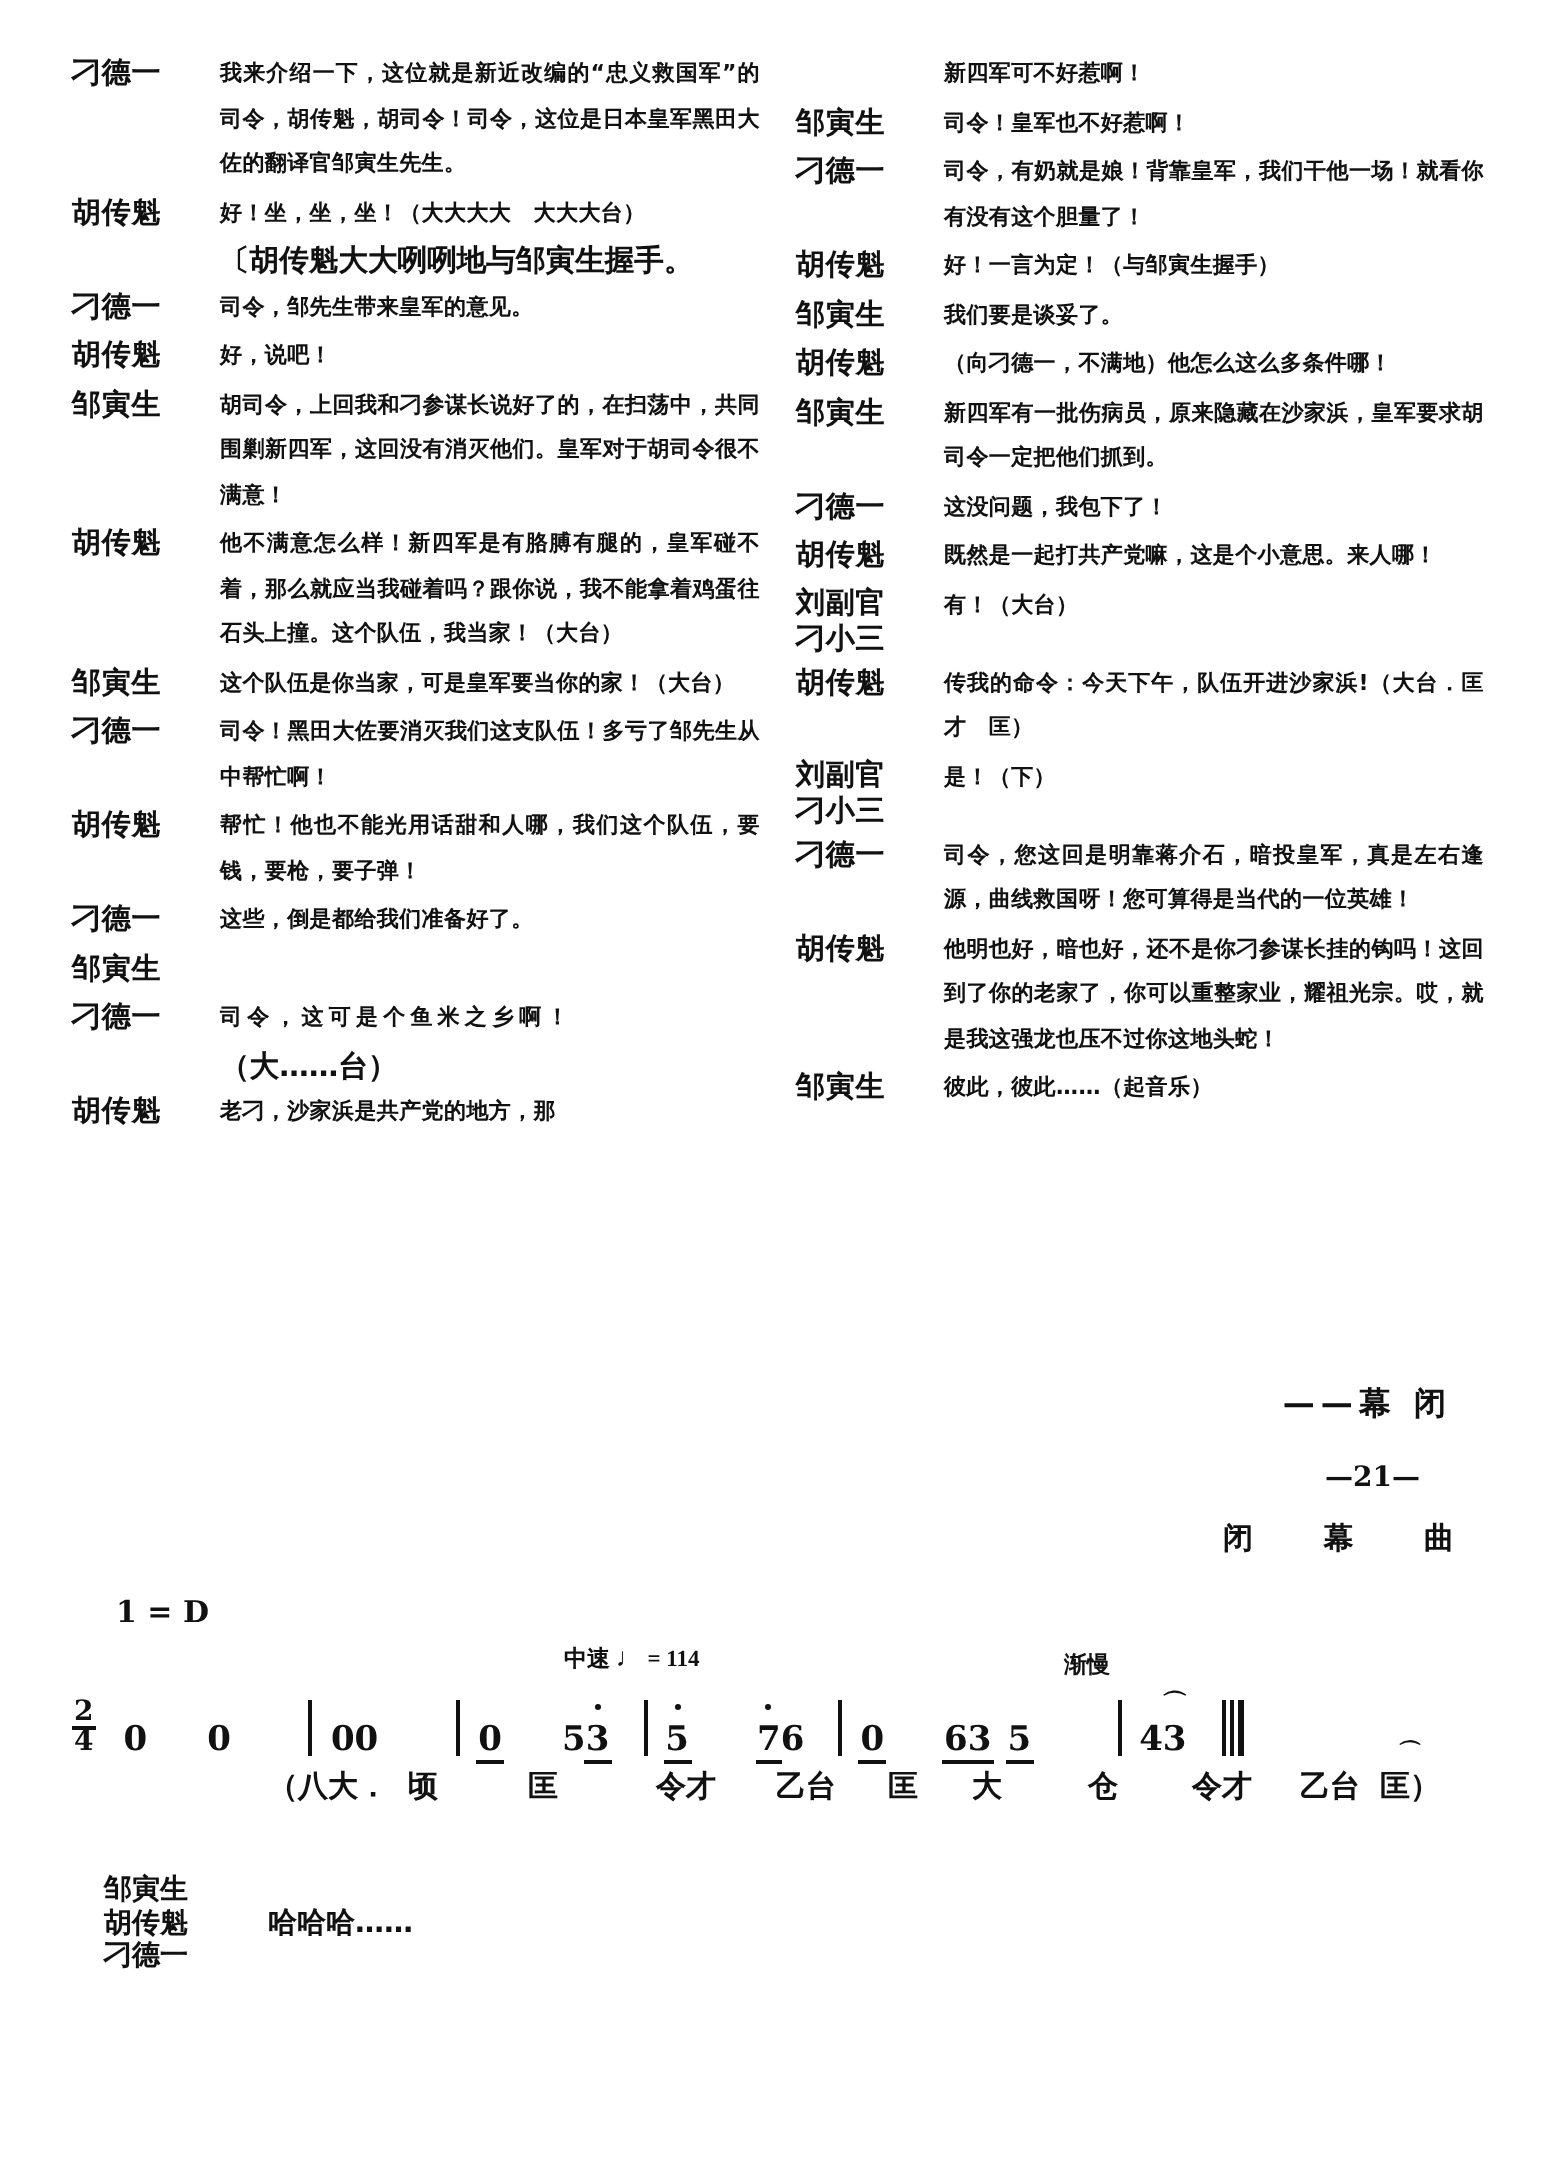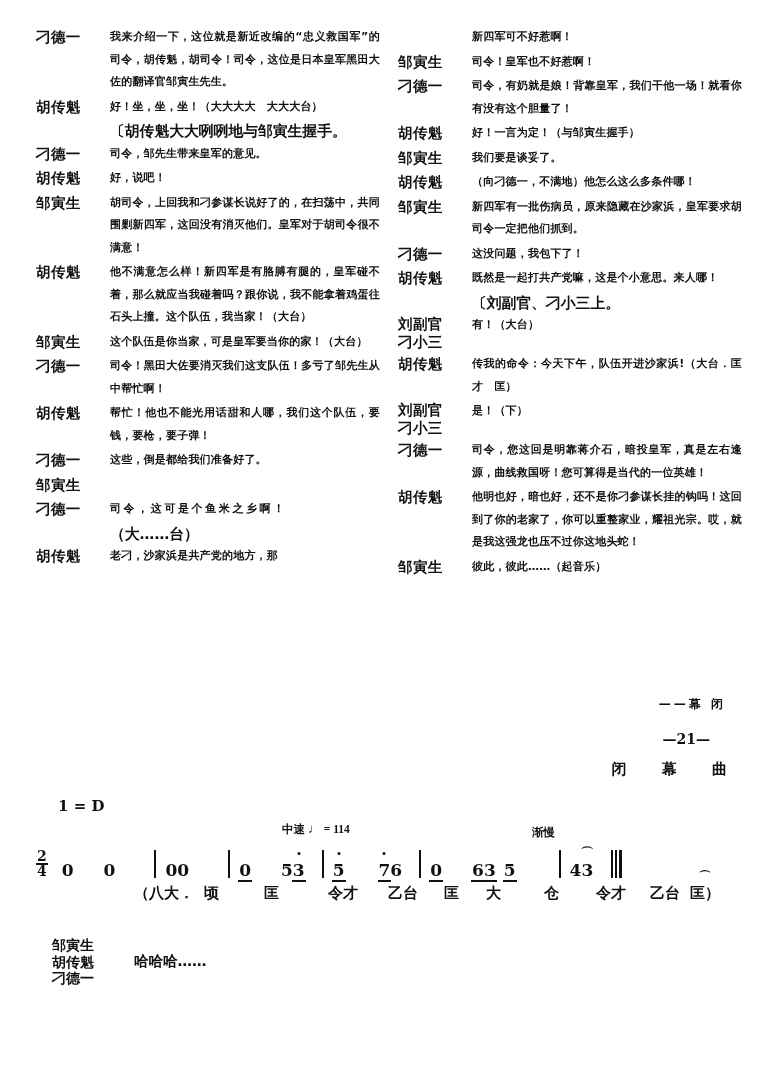--- a/index.html
+++ b/index.html
@@ -206,21 +206,21 @@
     font-weight: 700;
     margin-left: 8px;
     font-family: "DejaVu Sans", "Liberation Sans", sans-serif;
   }
 
   
   .curtain {
     position: absolute;
     right: 46px;
     bottom: 58px;
-    font-size: 12px;
+    font-size: 16px;
     font-weight: 700;
     letter-spacing: 3px;
     font-family: "DejaVu Sans", "Liberation Sans", sans-serif;
   }
   .pagenum {
     position: absolute;
     right: 62px;
     bottom: 24px;
     font-size: 14px;
     font-weight: 700;
@@ -318,21 +318,20 @@
           <div class="speech">新四军有一批伤病员，原来隐藏在沙家浜，皇军要求胡司令一定把他们抓到。</div>
         </div>
         <div class="line">
           <div class="speaker">刁德一</div>
           <div class="speech">这没问题，我包下了！</div>
         </div>
         <div class="line">
           <div class="speaker">胡传魁</div>
           <div class="speech">既然是一起打共产党嘛，这是个小意思。来人哪！</div>
         </div>
-        <div class="cont">〔刘副官、刁小三上。</div>
         <div class="line">
           <div class="speaker stacked">刘副官
 刁小三</div>
           <div class="speech">有！（大台）</div>
         </div>
         <div class="line">
           <div class="speaker">胡传魁</div>
           <div class="speech">传我的命令：今天下午，队伍开进沙家浜!（大台．匡　才　匡）</div>
         </div>
         <div class="line">

